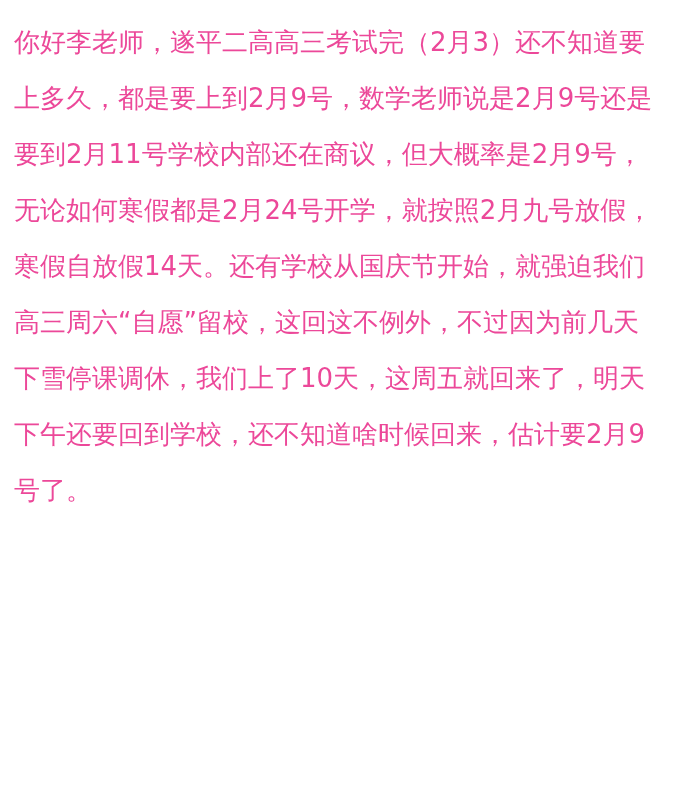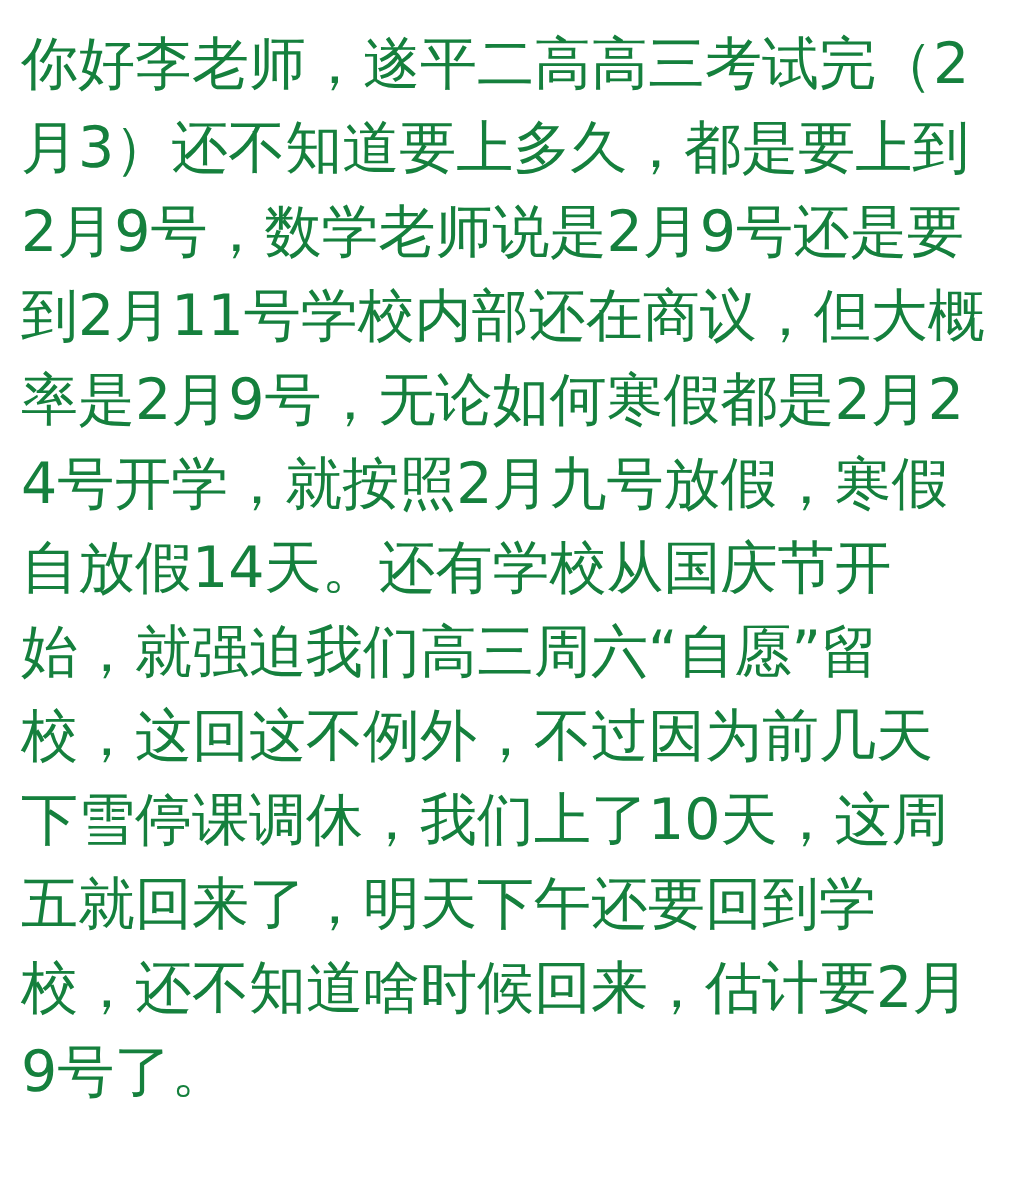--- a/index.html
+++ b/index.html
@@ -15,22 +15,22 @@
   }
   .page {
     width: 675px;
     height: 800px;
     box-sizing: border-box;
     background: #ffffff;
     padding: 14px 16px 0 14px;
     position: relative;
   }
   .message-text {
-    color: #15803d;
-    font-size: 38px;
+    color: #ec4899;
+    font-size: 26px;
     line-height: 56px;
     letter-spacing: 0px;
     text-align: left;
     white-space: pre-wrap;
     word-break: break-all;
     font-weight: 400;
   }
 </style>
 </head>
 <body>

